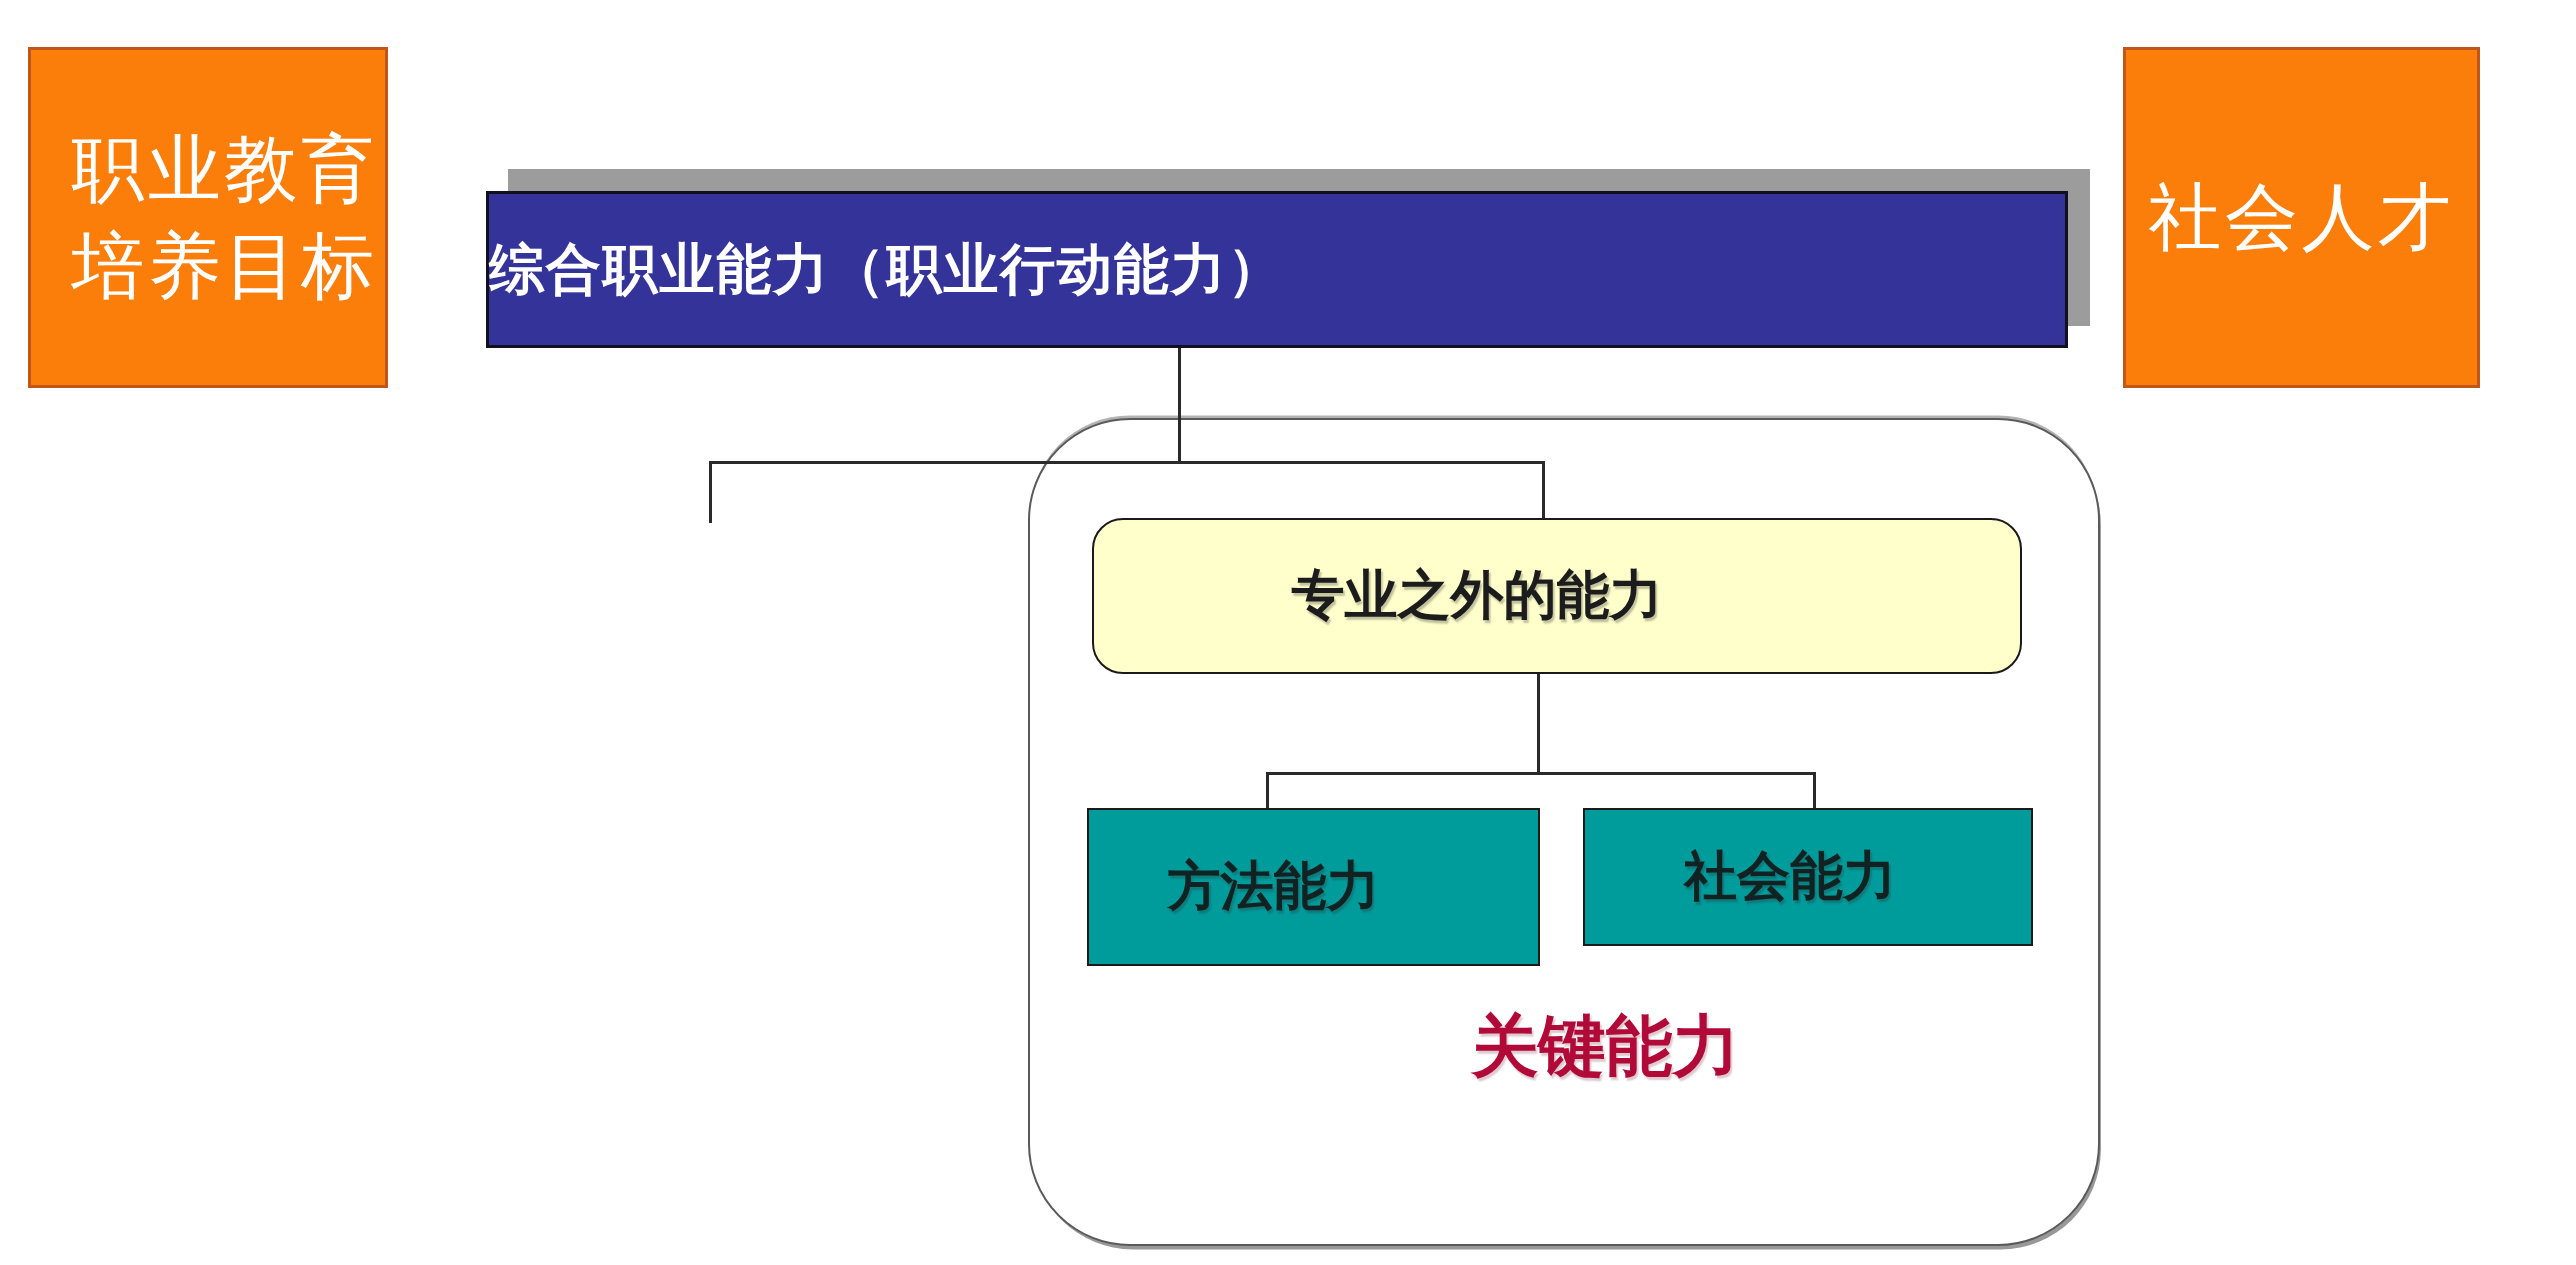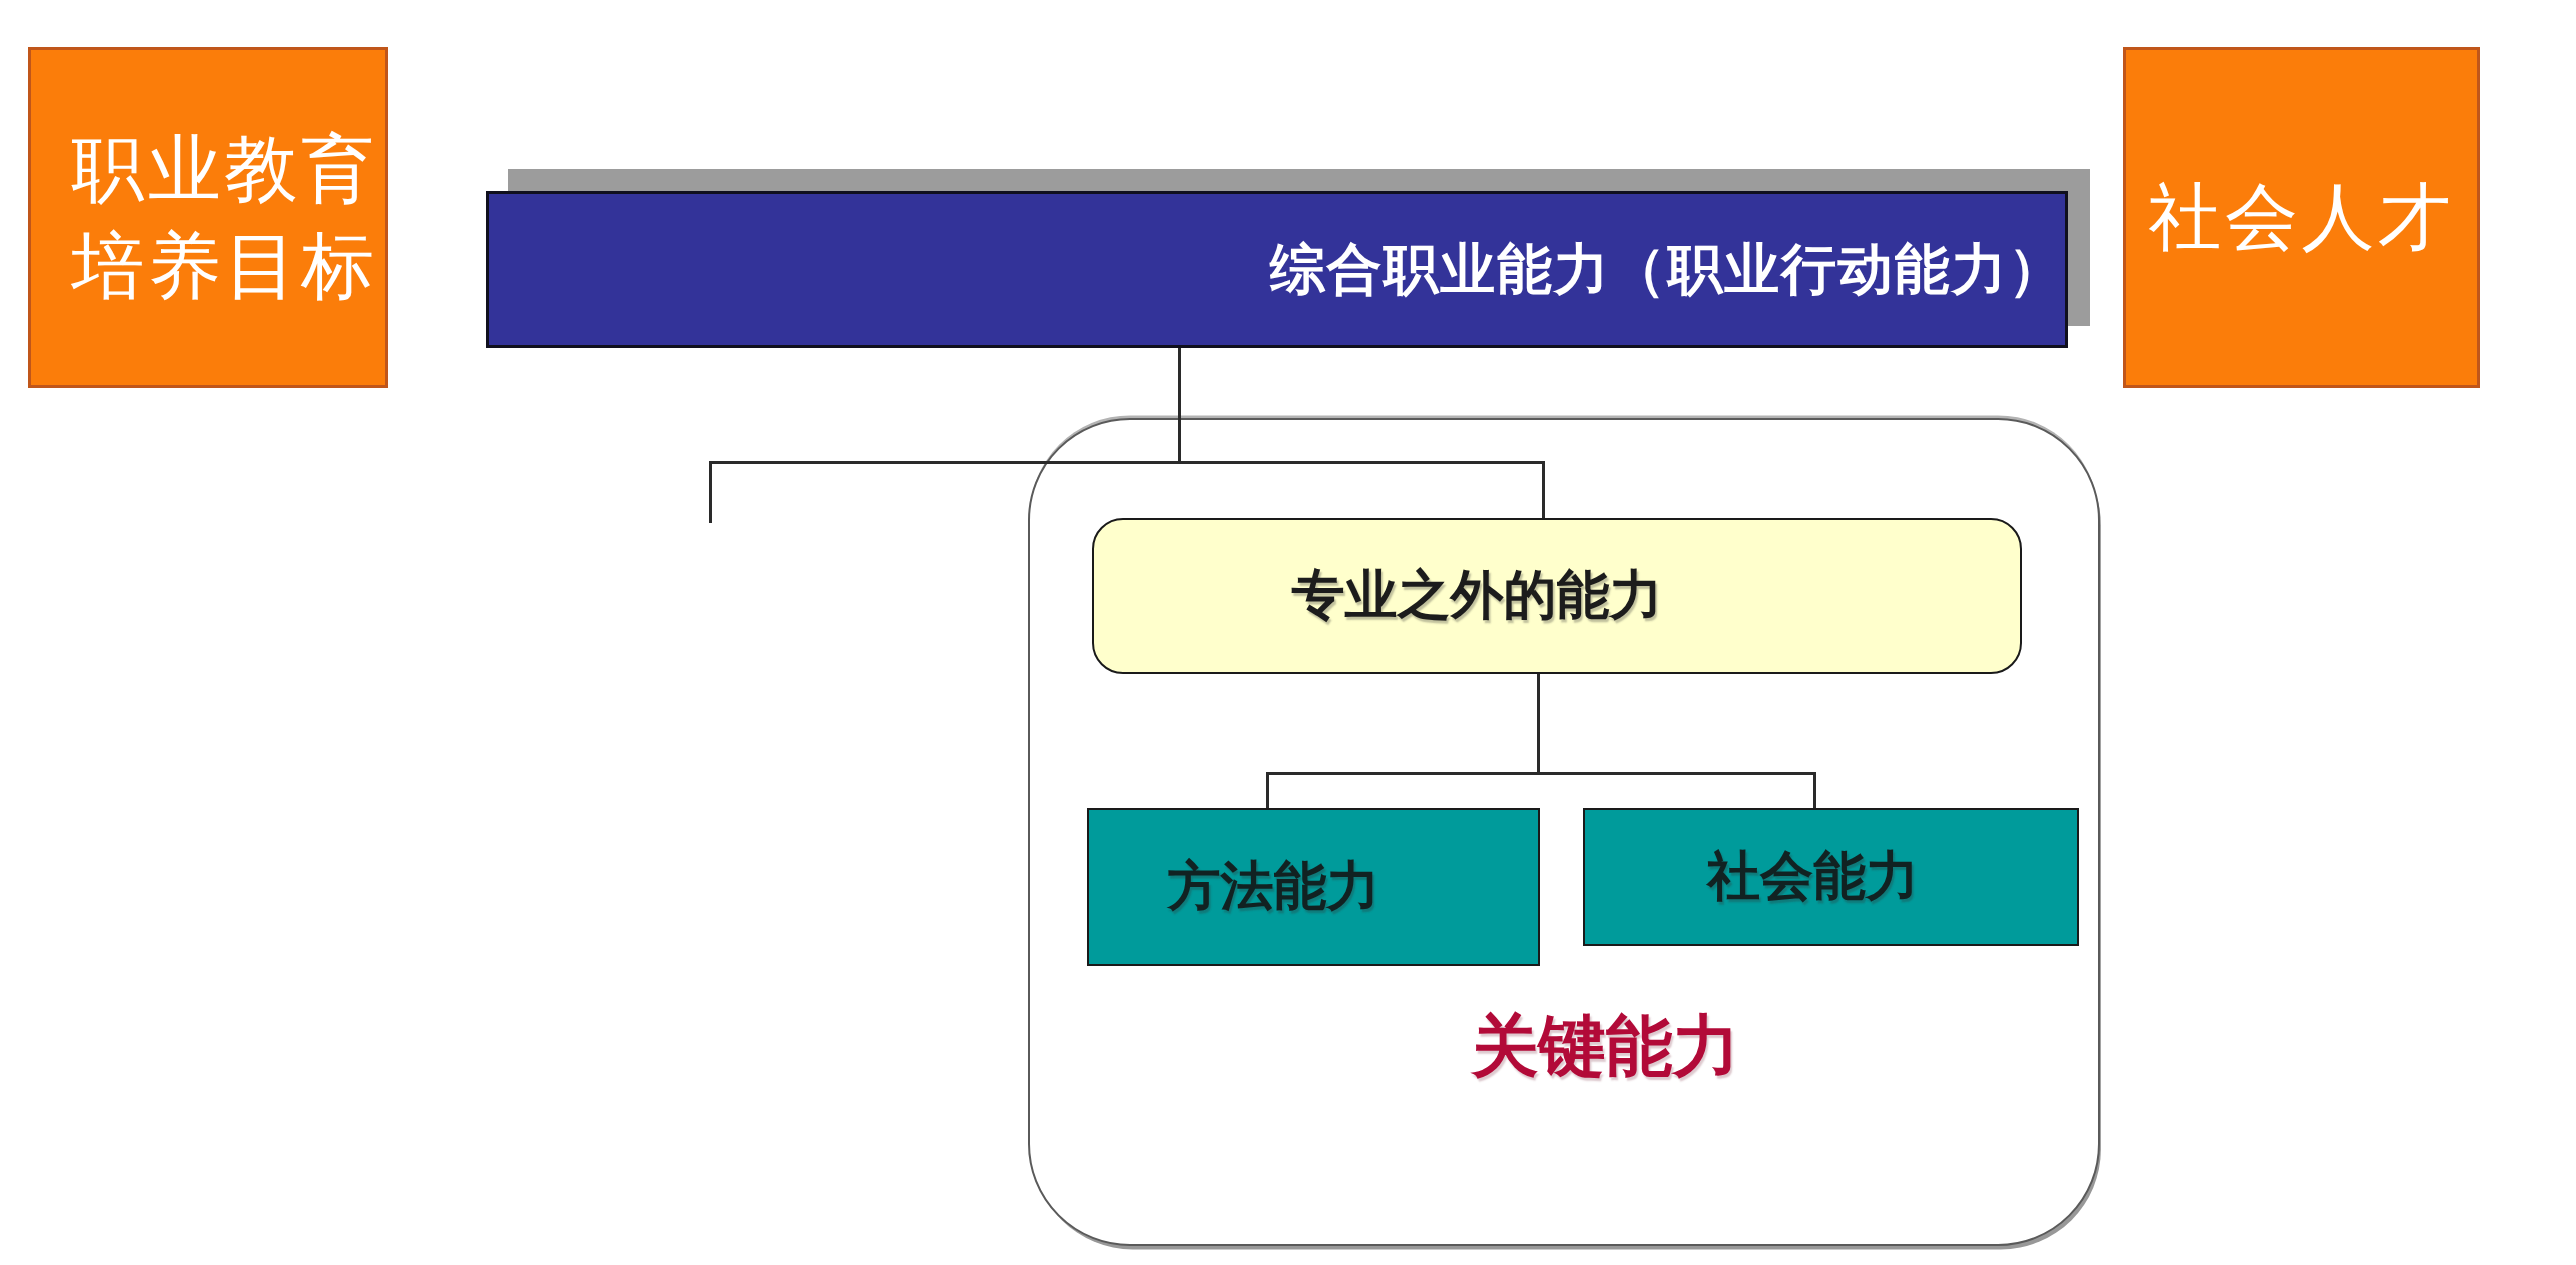--- a/index.html
+++ b/index.html
@@ -15,21 +15,21 @@
     font-family:"DejaVu Serif","Liberation Serif",serif;
     font-size:73px;line-height:1.32;letter-spacing:3.6px;font-weight:400;
   }
   #goal-left{left:27.5px;top:47px;width:360px;height:341px;padding-left:34px;}
   #goal-right{left:2123px;top:47px;width:357px;height:341px;}
 
   .banner-shadow{position:absolute;left:508px;top:169px;width:1582px;height:157px;background:var(--shadow-gray);z-index:1;}
   .banner{
     position:absolute;left:486px;top:191px;width:1582px;height:157px;
     background:var(--blue-fill);border:3.6px solid var(--blue-border);
-    display:flex;align-items:center;justify-content:flex-end;
+    display:flex;align-items:center;justify-content:flex-start;
     color:var(--white-text);font-size:55px;font-weight:bold;letter-spacing:1.8px;z-index:2;
   }
 
   .group{
     position:absolute;left:1028px;top:418px;width:1072px;height:828px;
     background:#ffffff;border:2.7px solid var(--group-border);border-radius:102px;
     box-shadow:0 -4.4px 0 -1.8px #b3b3b3, 2.7px 5.3px 0 -1.8px #989898;
     z-index:1;
   }
 
@@ -47,21 +47,21 @@
     position:absolute;display:flex;align-items:center;justify-content:center;
     font-weight:bold;font-size:53px;color:var(--dark-text);
     border:2.7px solid var(--box-border);z-index:4;
     text-shadow:1.8px 2.7px 1.8px rgba(50,50,50,0.30);
   }
   .teal{background:var(--teal-fill);}
   .yellow{background:var(--yellow-fill);color:#1c1c1c;border-radius:31px;}
   #node-professional{left:486px;top:520px;width:453px;height:133px;padding-right:80px;}
   #node-nonprofessional{left:1092px;top:518px;width:930px;height:156px;padding-right:160px;}
   #node-method{left:1087px;top:808px;width:453px;height:158px;padding-right:80px;}
-  #node-social{left:1583px;top:808px;width:496px;height:138px;padding-right:36px;}
+  #node-social{left:1583px;top:808px;width:450px;height:138px;padding-right:36px;}
 
   .key-label{
     position:absolute;left:1379px;top:1010px;width:453px;text-align:center;
     font-size:67px;font-weight:bold;color:var(--key-red);line-height:1.1;z-index:4;
     text-shadow:1.8px 2.7px 1.8px rgba(120,40,60,0.25);
   }
 </style>
 </head>
 <body>
 

